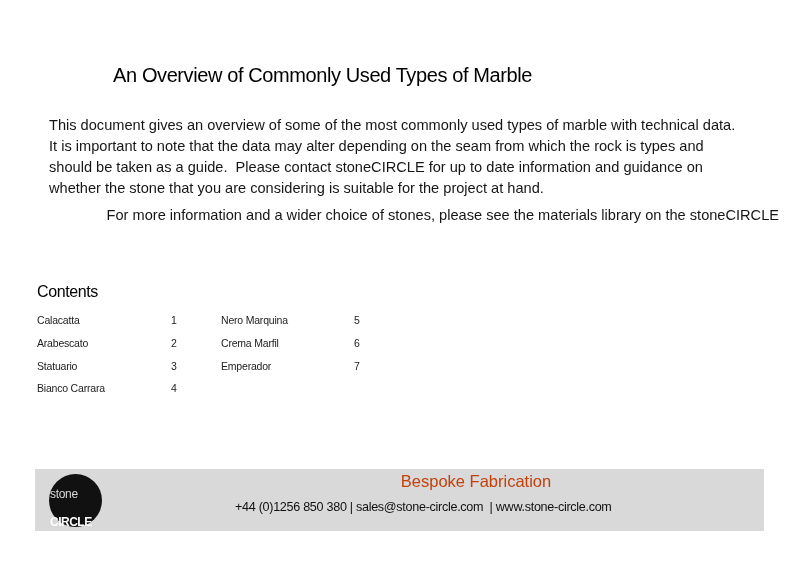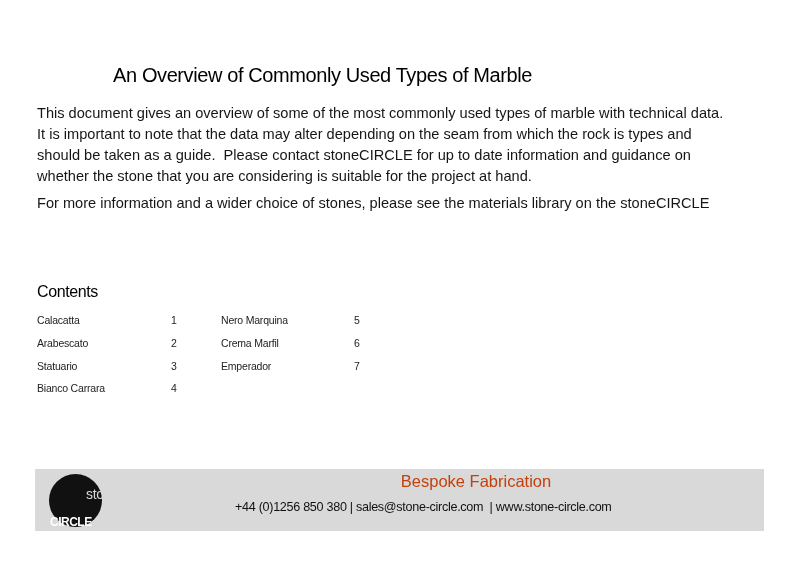--- a/index.html
+++ b/index.html
@@ -6,43 +6,43 @@
     body {
       width: 800px; height: 566px; position: relative; overflow: hidden;
       font-family: "Liberation Sans", sans-serif; color: #111111;
     }
     .title {
       position: absolute; left: 0; width: 645px; top: 64px;
       text-align: center; font-size: 20px; letter-spacing: -0.4px; color: #000;
     }
     .para {
       position: absolute; left: 37px; width: 730px;
-      font-size: 14.6px; line-height: 21px; color: #161616; margin: 0;
+      font-size: 14.6px; line-height: 21px; color: #161616; margin: 12px;
     }
     .p1 { top: 103px; }
-    .p2 { top: 193px; }
+    .p2 { top: 193px; text-align: right; }
     .link { color: #8a8a8a; text-decoration: underline; }
     .contents-title {
       position: absolute; left: 37px; top: 283px;
       font-size: 16px; letter-spacing: -0.4px; color: #000;
     }
     .toc-item {
       position: absolute; font-size: 10.5px; color: #222; letter-spacing: -0.2px;
     }
     .footer {
       position: absolute; left: 35px; top: 469px; width: 729px; height: 62px;
       background: #d9d9d9;
     }
     .logo {
       position: absolute; left: 49px; top: 474px; width: 53px; height: 53px;
       border-radius: 50%; background: #111111;
     }
     .logo-stone {
-      position: absolute; left: 50px; top: 489px; font-size: 14px; color: #d9d9d9;
-      letter-spacing: -0.3px; line-height: 10px; margin-left: 36px;
+      position: absolute; left: 50px; top: 489px; font-size: 12px; color: #d9d9d9;
+      letter-spacing: -0.3px; line-height: 10px;
     }
     .logo-circle {
       position: absolute; left: 50px; top: 499px; font-size: 12px; font-weight: bold;
       color: #ffffff; letter-spacing: -0.5px; line-height: 12px; margin-top: 17px;
     }
     .footer-tag {
       position: absolute; left: 220px; width: 512px; top: 472px; text-align: center;
       font-size: 16.5px; color: #c2410c;
     }
     .footer-contact {

